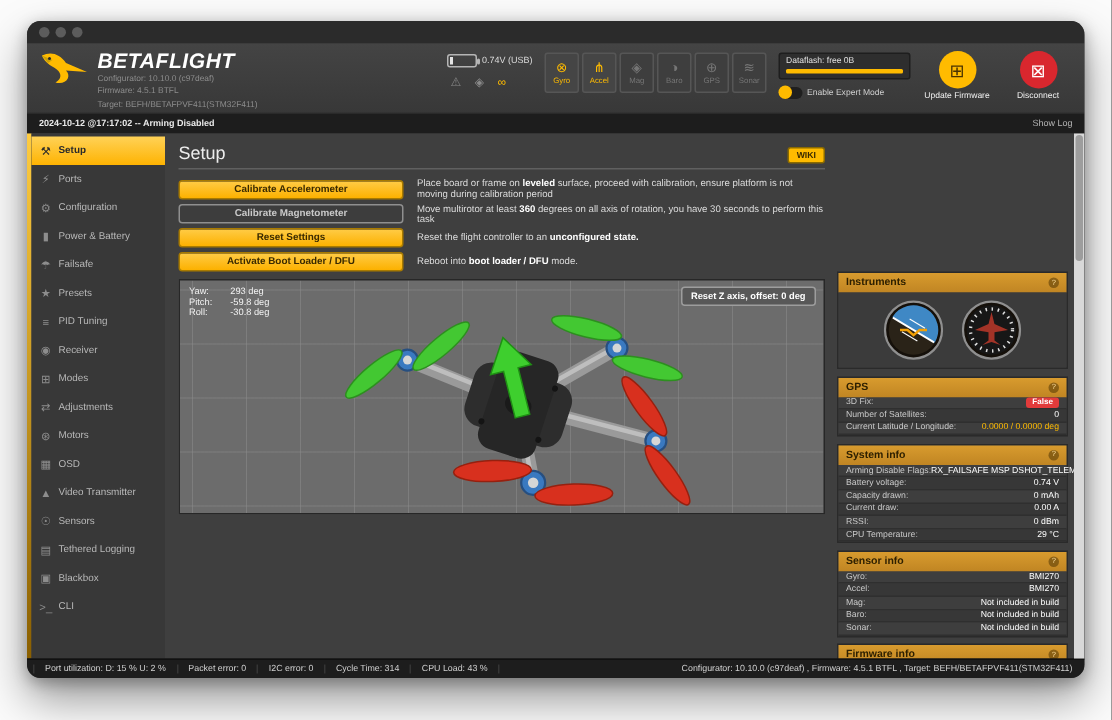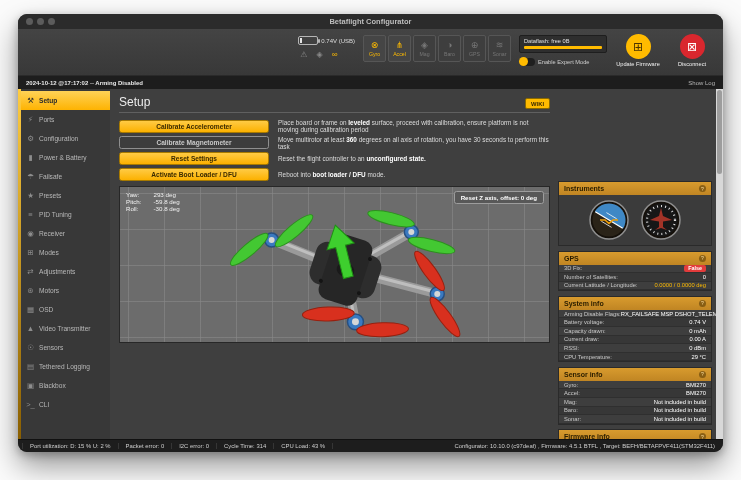--- a/index.html
+++ b/index.html
@@ -107,24 +107,38 @@
 <body>
 
 <div class="window">
 
   <div class="titlebar">
     <div class="lights">
       <span class="light"></span>
       <span class="light"></span>
       <span class="light"></span>
     </div>
-    <div class="wtitle">Betaflight Configurator</div>
   </div>
 
   <div class="header">
+    <div class="logoblock">
+      <svg class="bird" width="34" height="28" viewBox="0 0 34 28">
+        <path d="M2 4 C8 1 14 3 18 9 L32 15 L18 14 C22 18 18 24 11 22 C16 19 15 15 10 12 C6 10 3 7 2 4 Z" fill="#ffbb00"></path>
+        <path d="M2 4 L9 7 L6 9 Z" fill="#caa10a"></path>
+        <circle cx="7" cy="6" r="1" fill="#2b2b2b"></circle>
+      </svg>
+      <div>
+        <div class="brand">BETAFLIGHT</div>
+        <div class="verlines">
+          <div>Configurator: 10.10.0 (c97deaf)</div>
+          <div>Firmware: 4.5.1 BTFL</div>
+          <div>Target: BEFH/BETAFPVF411(STM32F411)</div>
+        </div>
+      </div>
+    </div>
 
     <div class="hright">
       <div class="batblock">
         <div class="batrow">
           <span class="bat">
               <i></i>
             </span>
           <span class="batlabel">0.74V (USB)</span>
         </div>
         <div class="hdricons">

